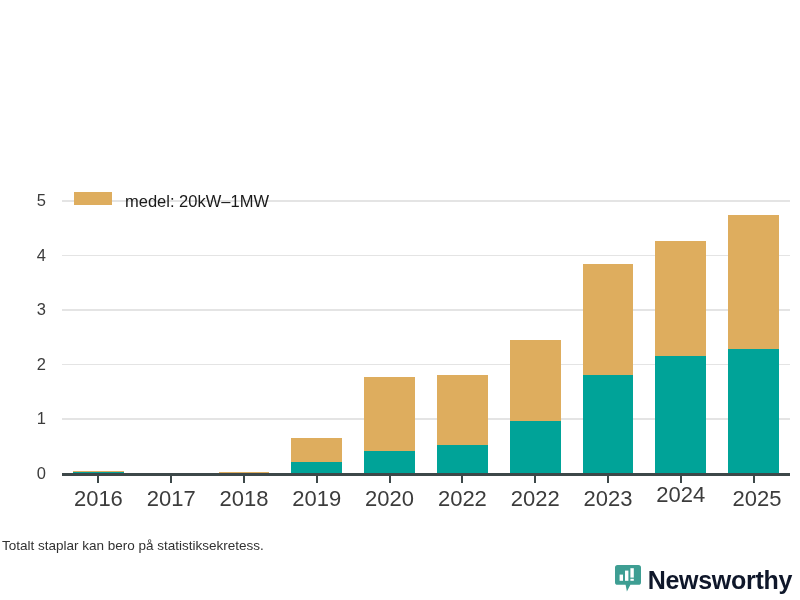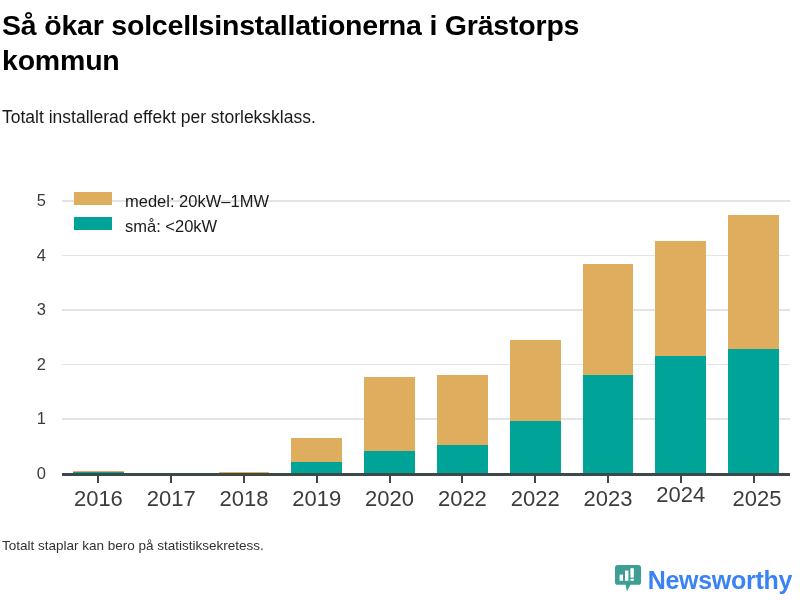--- a/index.html
+++ b/index.html
@@ -129,34 +129,30 @@
   #logo {
     position: absolute;
     right: 8px; top: 565px;
     display: flex;
     align-items: center;
   }
   #logo-mark { margin-right: 7px; display: block; }
   #logo-text {
     font-size: 25px;
     font-weight: bold;
-    color: #3b82f6;
+    color: #0f172a;
     letter-spacing: -0.3px;
     line-height: 1;
   }
 </style>
 </head>
 <body>
 
 <div id="page">
 
-  <div id="header">
-    <h1 id="chart-title">Så ökar solcellsinstallationerna i Grästorps kommun</h1>
-    <p id="chart-subtitle">Totalt installerad effekt per storleksklass.</p>
-  </div>
 
   <div id="plot-area">
     <div id="gridlines">
         <div class="gridline" style="top: 238.4px;"></div>
         <div class="gridline" style="top: 183.8px;"></div>
         <div class="gridline" style="top: 129.2px;"></div>
         <div class="gridline" style="top: 74.6px;"></div>
         <div class="gridline" style="top: 20px;"></div>
       </div>
     <div id="ytick-labels">
@@ -230,24 +226,20 @@
         <div class="xtick-label" style="left: 680.8px; top: 302px;">2024</div>
         <div class="xtick-label" style="left: 757px; top: 306px;">2025</div>
       </div>
   </div>
 
   <div id="legend">
       <div class="legend-row">
         <span class="legend-swatch" style="background: rgb(222, 173, 94);"></span>
         <span class="legend-label">medel: 20kW–1MW</span>
       </div>
-      <div class="legend-row">
-        <span class="legend-swatch" style="background: rgb(0, 163, 152);"></span>
-        <span class="legend-label">små: &lt;20kW</span>
-      </div>
     </div>
 
   <div id="footnote">Totalt staplar kan bero på statistiksekretess.</div>
 
   <div id="logo">
     <span id="logo-mark">
       <svg width="26" height="27" viewBox="0 0 26 27" aria-hidden="true">
         <path d="M2.6,0 H23.4 A2.6,2.6 0 0 1 26,2.6 V17.2 A2.6,2.6 0 0 1 23.4,19.8 H15.4 L11.9,26.4 L10.6,19.8 H2.6 A2.6,2.6 0 0 1 0,17.2 V2.6 A2.6,2.6 0 0 1 2.6,0 Z" fill="#3e9e93"></path>
         <rect x="4.6" y="9.6" width="3.4" height="6.2" fill="#ffffff"></rect>
         <rect x="10.0" y="5.6" width="3.4" height="10.2" fill="#ffffff"></rect>

